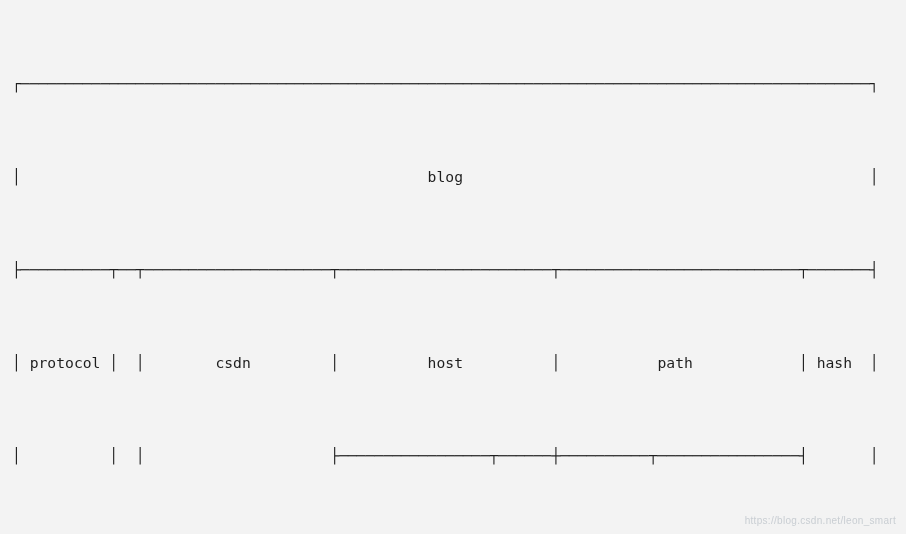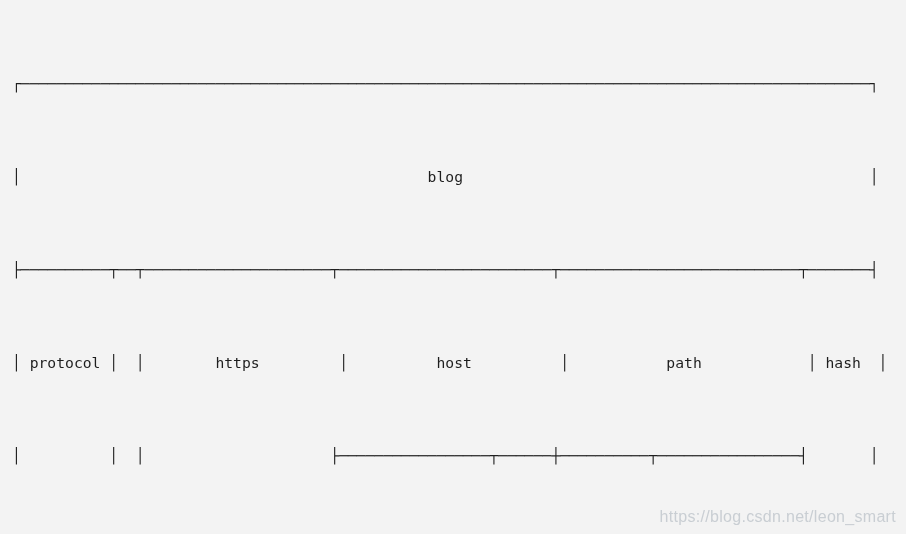--- a/index.html
+++ b/index.html
@@ -27,35 +27,35 @@
   }
   .diagram .row {
     height: 31px;
   }
   .watermark {
     position: absolute;
     right: 10px;
     bottom: 8px;
     z-index: 1;
     font-family: "Liberation Sans", sans-serif;
-    font-size: 16px;
+    font-size: 10px;
     letter-spacing: 0.3px;
     color: #c9ced3;
   }
 </style>
 </head>
 <body>
 
 <div class="watermark">https://blog.csdn.net/leon_smart</div>
 
 <div class="diagram">
   <div class="row">┌────────────────────────────────────────────────────────────────────────────────────────────────┐</div>
   <div class="row">│                                              blog                                              │</div>
   <div class="row">├──────────┬──┬─────────────────────┬────────────────────────┬───────────────────────────┬───────┤</div>
-  <div class="row">│ protocol │  │        https         │          host          │           path            │ hash  │</div>
+  <div class="row">│ protocol │  │        csdn         │          host          │           path            │ hash  │</div>
   <div class="row">│          │  │                     ├─────────────────┬──────┼──────────┬────────────────┤       │</div>
   <div class="row">│          │  │                     │    hostname     │ port │ pathname │     search     │       │</div>
   
   
   
   
   
   
   
   

